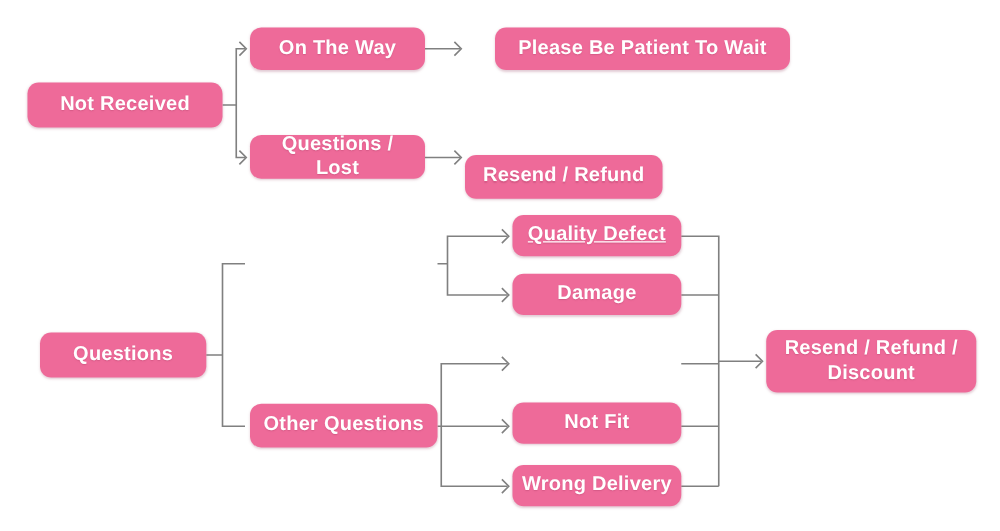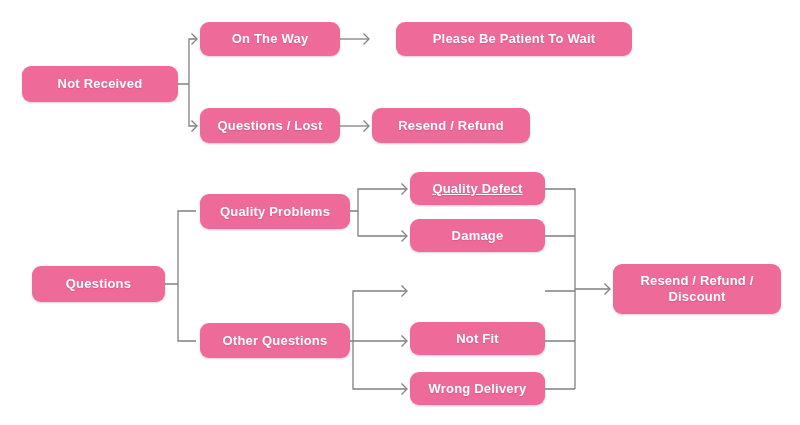--- a/index.html
+++ b/index.html
@@ -28,21 +28,21 @@
     position: absolute;
     box-sizing: border-box;
     background: #ee6a99;
     color: #ffffff;
     border-radius: 9px;
     display: flex;
     align-items: center;
     justify-content: center;
     text-align: center;
     font-weight: 700;
-    font-size: 13px;
+    font-size: 16px;
     letter-spacing: 0.2px;
     line-height: 1.18;
     padding: 2px 6px;
     box-shadow: 0 1px 2px rgba(150, 70, 100, 0.28);
     text-shadow: 0 1px 1px rgba(170, 60, 100, 0.35);
     -webkit-font-smoothing: antialiased;
   }
   .node.two-line { line-height: 1.22; }
 </style>
 </head>
@@ -67,22 +67,21 @@
       <path d="M401.5 285.5 L407 291 L401.5 296.5" fill="none" stroke="#808080" stroke-width="1.3" stroke-linejoin="miter" stroke-linecap="butt"></path>
       <path d="M401.5 335.5 L407 341 L401.5 346.5" fill="none" stroke="#808080" stroke-width="1.3" stroke-linejoin="miter" stroke-linecap="butt"></path>
       <path d="M401.5 383.5 L407 389 L401.5 394.5" fill="none" stroke="#808080" stroke-width="1.3" stroke-linejoin="miter" stroke-linecap="butt"></path>
       <path d="M604.5 283.5 L610 289 L604.5 294.5" fill="none" stroke="#808080" stroke-width="1.3" stroke-linejoin="miter" stroke-linecap="butt"></path>
     </svg>
 
 <div class="node" style="left: 22px; top: 66px; width: 156px; height: 36px; background: rgb(238, 106, 153); color: rgb(255, 255, 255);">Not Received</div>
     <div class="node" style="left: 200px; top: 22px; width: 140px; height: 34px; background: rgb(238, 106, 153); color: rgb(255, 255, 255);">On The Way</div>
     <div class="node" style="left: 372px; top: 22px; width: 236px; height: 34px; background: rgb(238, 106, 153); color: rgb(255, 255, 255); margin-left: 24px;">Please Be Patient To Wait</div>
     <div class="node" style="left: 200px; top: 108px; width: 140px; height: 35px; background: rgb(238, 106, 153); color: rgb(255, 255, 255);">Questions / Lost</div>
-    <div class="node" style="left: 372px; top: 108px; width: 158px; height: 35px; background: rgb(238, 106, 153); color: rgb(255, 255, 255);">Resend / Refund</div>
+    <div class="node" style="left: 372px; top: 124px; width: 158px; height: 35px; background: rgb(238, 106, 153); color: rgb(255, 255, 255);">Resend / Refund</div>
     <div class="node" style="left: 32px; top: 266px; width: 133px; height: 36px; background: rgb(238, 106, 153); color: rgb(255, 255, 255);">Questions</div>
-    <div class="node" style="left: 200px; top: 194px; width: 150px; height: 35px; background: rgb(238, 106, 153); color: rgb(255, 255, 255);">Quality Problems</div>
     <div class="node" style="left: 200px; top: 323px; width: 150px; height: 35px; background: rgb(238, 106, 153); color: rgb(255, 255, 255);">Other Questions</div>
     <div class="node" style="left: 410px; top: 172px; width: 135px; height: 33px; background: rgb(238, 106, 153); color: rgb(255, 255, 255); text-decoration: underline;">Quality Defect</div>
     <div class="node" style="left: 410px; top: 219px; width: 135px; height: 33px; background: rgb(238, 106, 153); color: rgb(255, 255, 255);">Damage</div>
     <div class="node" style="left: 410px; top: 322px; width: 135px; height: 33px; background: rgb(238, 106, 153); color: rgb(255, 255, 255);">Not Fit</div>
     <div class="node" style="left: 410px; top: 372px; width: 135px; height: 33px; background: rgb(238, 106, 153); color: rgb(255, 255, 255);">Wrong Delivery</div>
     <div class="node two-line" style="left: 613px; top: 264px; width: 168px; height: 50px; background: rgb(238, 106, 153); color: rgb(255, 255, 255);">Resend / Refund /<br>Discount</div>
   </div>
 
 </body></html>

